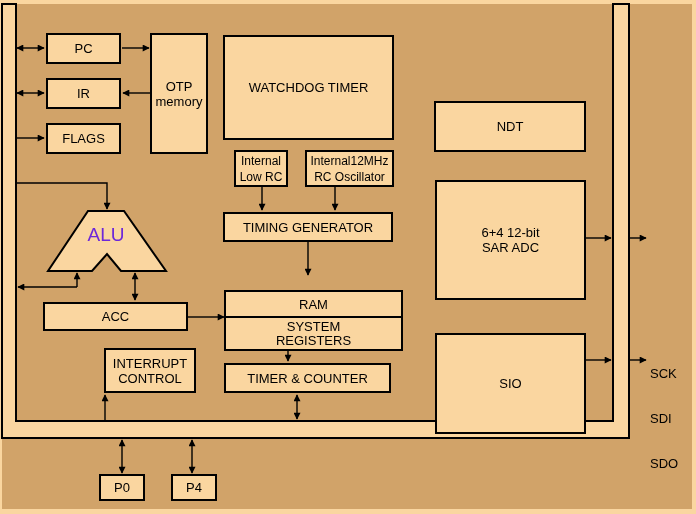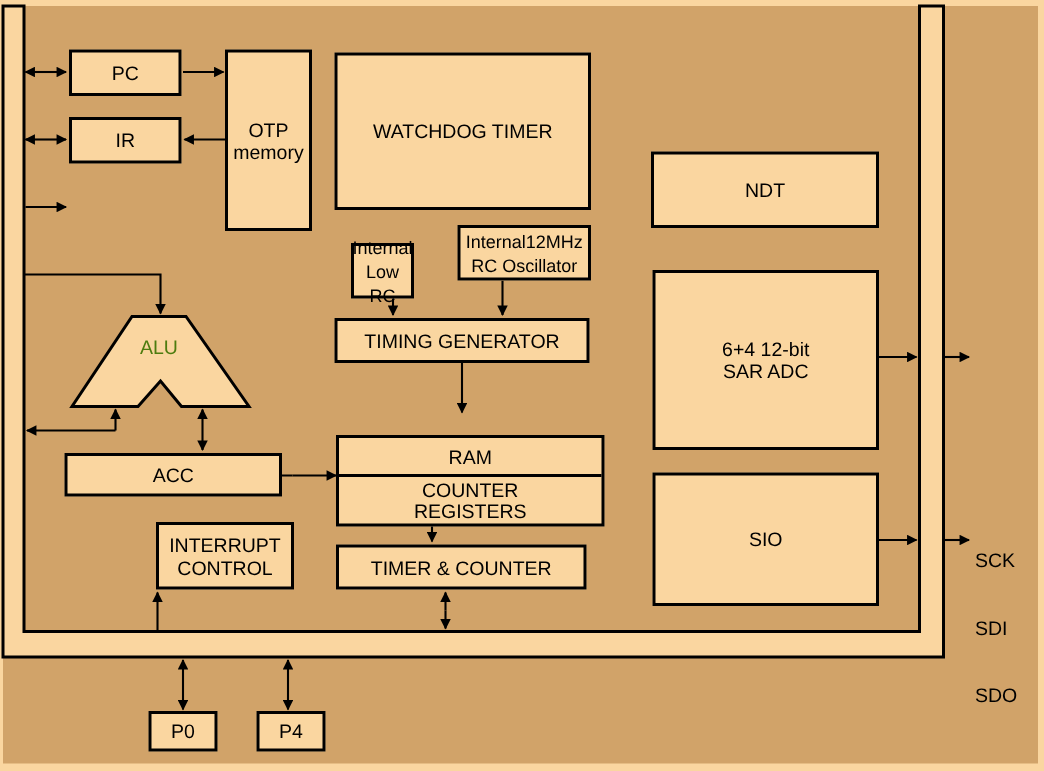--- a/index.html
+++ b/index.html
@@ -28,21 +28,21 @@
   .combo .sec-bottom {
     height:31px; display:flex; flex-direction:column;
     align-items:center; justify-content:center; line-height:14px;
   }
   .pin-label {
     position:absolute; font-size:13px; line-height:15px; color:#000;
     white-space:pre; text-align:left;
   }
   .alu-label {
     position:absolute; left:86px; top:224px; width:40px;
-    font-size:13px; color:#4d7c0f; text-align:center;
+    font-size:19px; color:#6d28d9; text-align:center;
   }
 </style>
 </head>
 <body>
 
 <div id="stage">
   <div id="inner-bg"></div>
 
   <svg id="wire-layer" width="696" height="514" viewBox="0 0 696 514">
     <defs>
@@ -108,50 +108,53 @@
   </svg>
 
   <div class="block" style="left:46px; top:33px; width:75px; height:31px;">
     <span>PC</span>
   </div>
 
   <div class="block" style="left:46px; top:78px; width:75px; height:31px;">
     <span>IR</span>
   </div>
 
+  <div class="block" style="left:46px; top:123px; width:75px; height:31px;">
+    <span>FLAGS</span>
+  </div>
 
   <div class="block" style="left:150px; top:33px; width:58px; height:121px;">
     <span>OTP</span>
     <span>memory</span>
   </div>
 
   <div class="block" style="left:223px; top:35px; width:171px; height:105px;text-align:center;">
     <span>WATCHDOG TIMER</span>
   </div>
 
-  <div class="block small" style="left:234px; top:150px; width:42px; height:37px;margin-top:12px;">
+  <div class="block small" style="left:234px; top:150px; width:54px; height:37px;">
     <span>Internal</span>
     <span>Low RC</span>
   </div>
 
   <div class="block small" style="left:305px; top:150px; width:89px; height:37px;">
     <span>Internal12MHz</span>
     <span>RC Oscillator</span>
   </div>
 
   <div class="block" style="left:223px; top:212px; width:170px; height:30px;">
     <span>TIMING GENERATOR</span>
   </div>
 
   <div class="block combo" style="left:224px; top:277px; width:179px; height:61px;">
     <div class="sec-top">
       <span>RAM</span>
     </div>
     <div class="sec-bottom">
-      <span>COUNTER</span>
+      <span>SYSTEM</span>
       <span>REGISTERS</span>
     </div>
   </div>
 
   <div class="block" style="left:224px; top:363px; width:167px; height:30px;">
     <span>TIMER &amp; COUNTER</span>
   </div>
 
   <div class="alu-label">ALU</div>
 
@@ -167,21 +170,21 @@
 
   <div class="block" style="left:434px; top:101px; width:152px; height:51px;">
     <span>NDT</span>
   </div>
 
   <div class="block" style="left:435px; top:180px; width:151px; height:120px;text-align:center;">
     <span>6+4 12-bit</span>
     <span>SAR ADC</span>
   </div>
 
-  <div class="block" style="left:435px; top:315px; width:151px; height:89px;">
+  <div class="block" style="left:435px; top:333px; width:151px; height:101px;">
     <span>SIO</span>
   </div>
 
   <div class="block" style="left:99px; top:474px; width:46px; height:27px;">
     <span>P0</span>
   </div>
 
   <div class="block" style="left:171px; top:474px; width:46px; height:27px;">
     <span>P4</span>
   </div>

